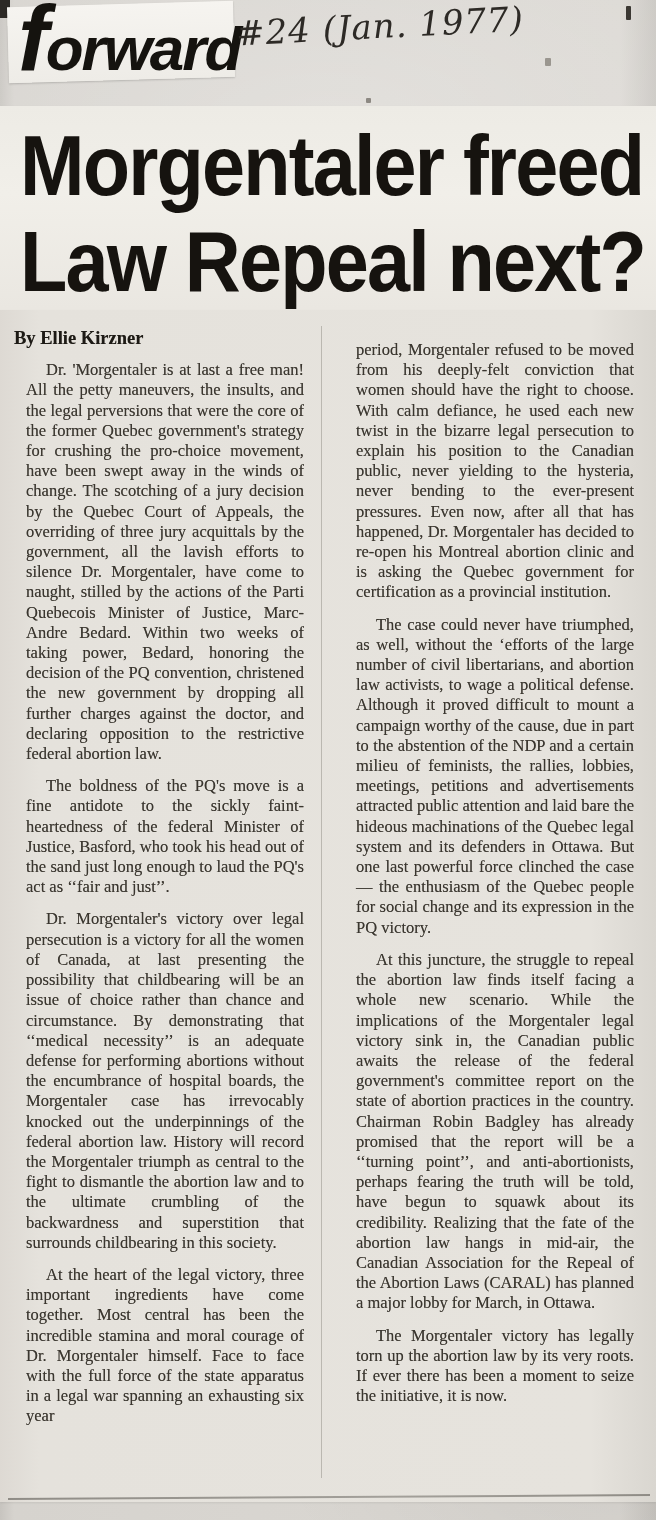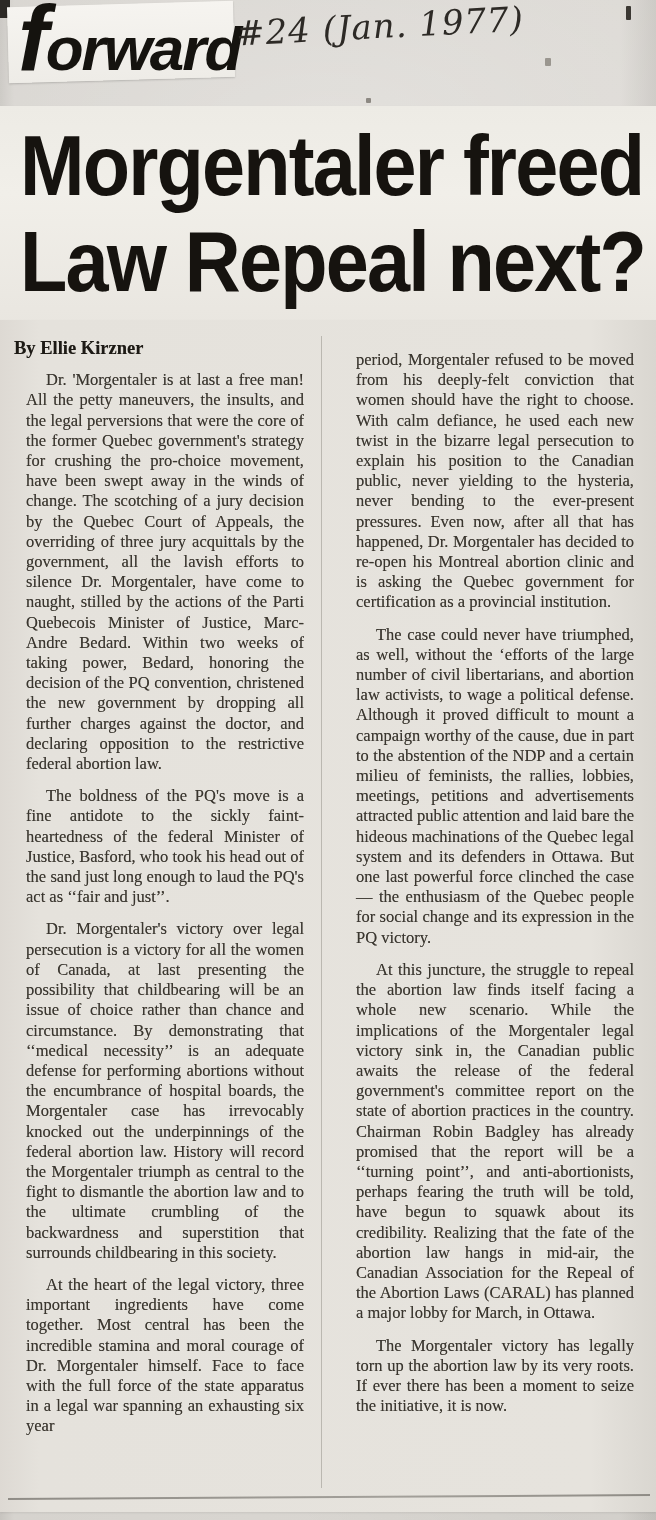--- a/index.html
+++ b/index.html
@@ -49,21 +49,21 @@
     font-family:"Liberation Sans", sans-serif;
     font-weight:bold;font-size:86px;line-height:1;
     color:#16130f;letter-spacing:-2px;white-space:nowrap;
     transform:scaleX(0.9);transform-origin:0 0;
   }
   .headline-line.l1{top:16px;}
   .headline-line.l2{top:112px;}
 
   
   .body-clip{
-    position:absolute;left:0;top:320px;width:656px;height:1192px;
+    position:absolute;left:0;top:310px;width:656px;height:1192px;
     background:linear-gradient(90deg,#ddd9d3 0%,#e5e2dc 6%,#e6e3dd 90%,#d9d6d0 100%);
     box-shadow:0 1px 2px rgba(0,0,0,.08);
     overflow:hidden;
   }
   .columns{
     position:absolute;left:14px;top:18px;width:632px;
     display:flex;gap:28px;
   }
   .col{width:302px;
     font-size:16.5px;line-height:20.2px;

